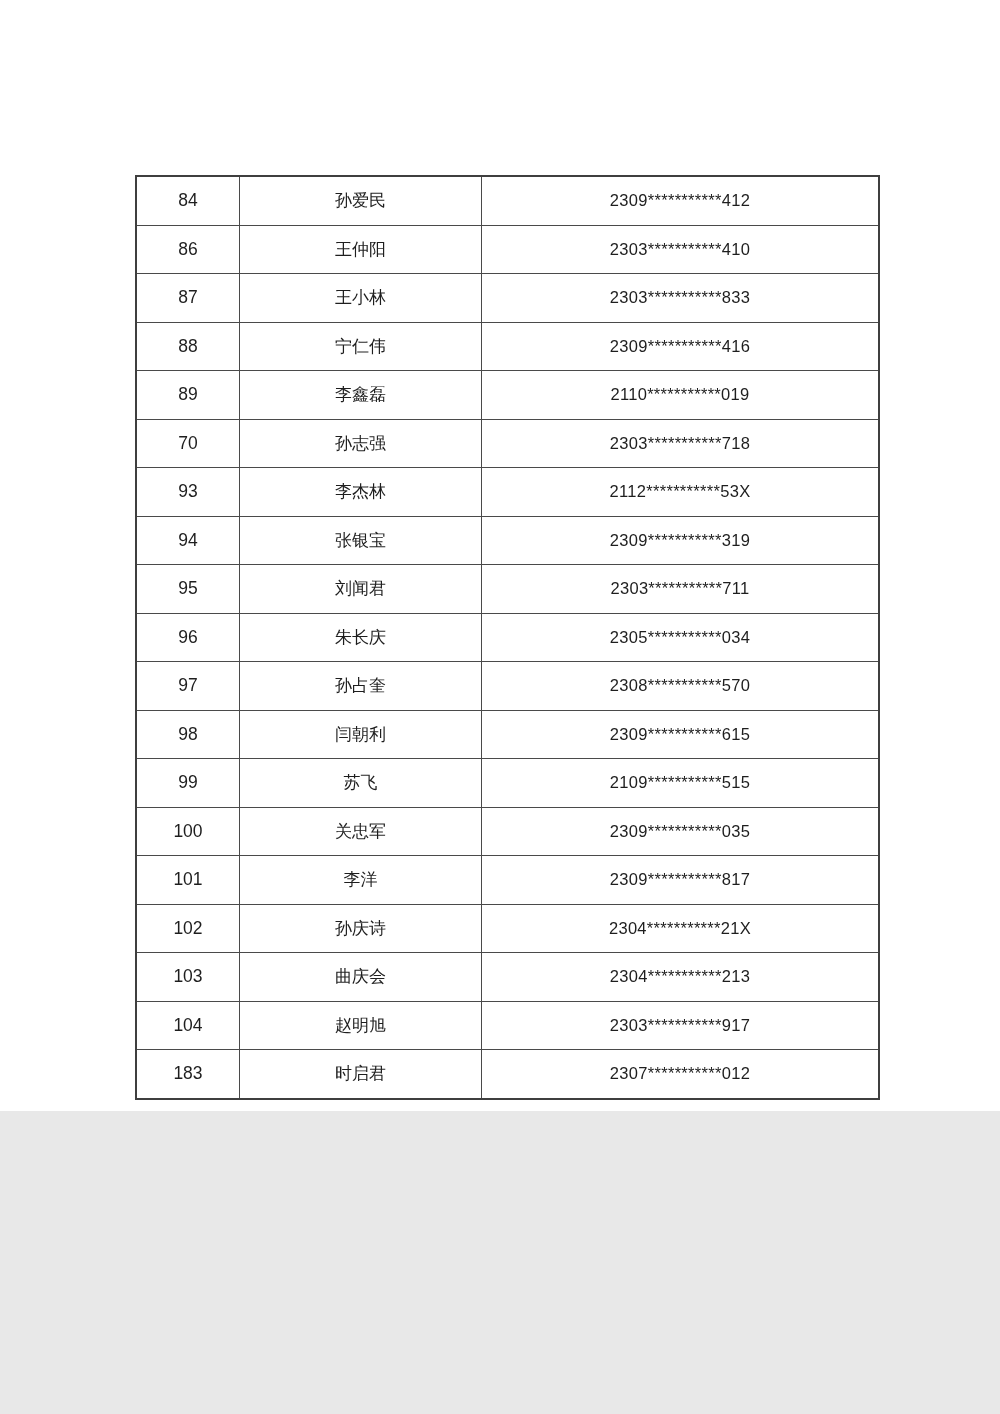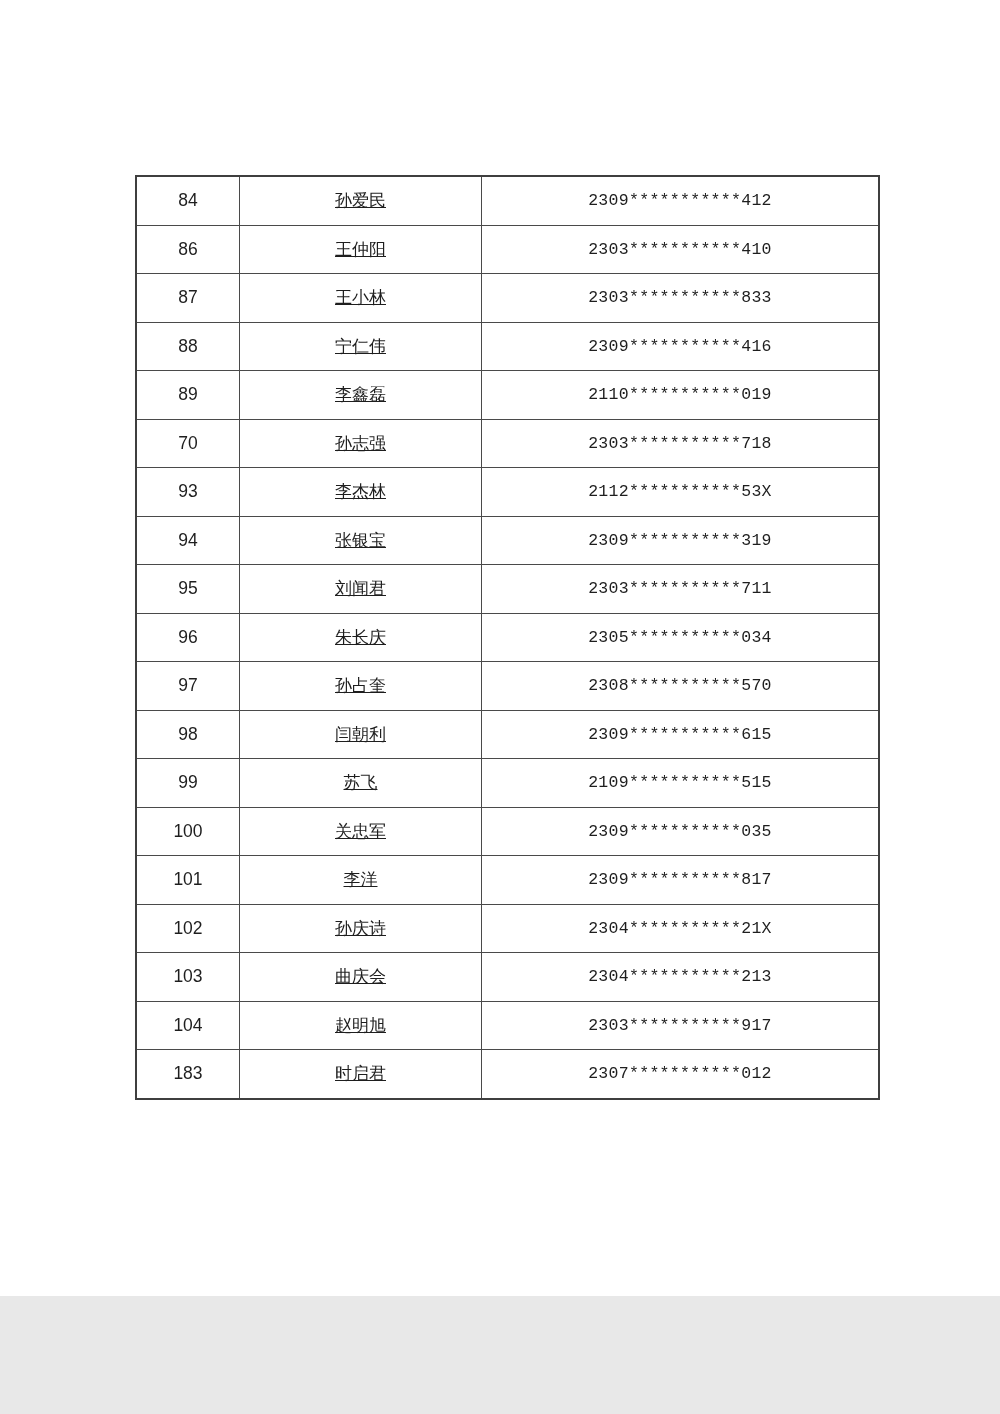--- a/index.html
+++ b/index.html
@@ -3,21 +3,21 @@
 <meta charset="utf-8">
 <style>
   html, body {
     margin: 0;
     padding: 0;
     background: #e8e8e8;
   }
   .page {
     position: relative;
     width: 1000px;
-    height: 1296px;
+    height: 1111px;
     margin: 0 auto;
     background: #ffffff;
     overflow: hidden;
   }
   table.roster {
     position: absolute;
     left: 135px;
     top: 175px;
     width: 739px;
     border-collapse: collapse;
@@ -36,25 +36,24 @@
   }
   td.col-num {
     width: 102px;
     font-family: "Liberation Sans", sans-serif;
     font-size: 17.5px;
   }
   td.col-name {
     width: 241px;
     font-family: "DejaVu Serif", "Liberation Serif", serif;
     font-size: 17px;
-    text-decoration: underline;
   }
   td.col-id {
     width: 396px;
-    font-family: Liberation Mono, monospace;
+    font-family: Liberation Sans, sans-serif;
     font-size: 16.5px;
     letter-spacing: 0.3px;
   }
   .page-number {
     position: absolute;
     top: 1328px;
     left: 745px;
     width: 120px;
     text-align: center;
     font-family: "Liberation Sans", sans-serif;

